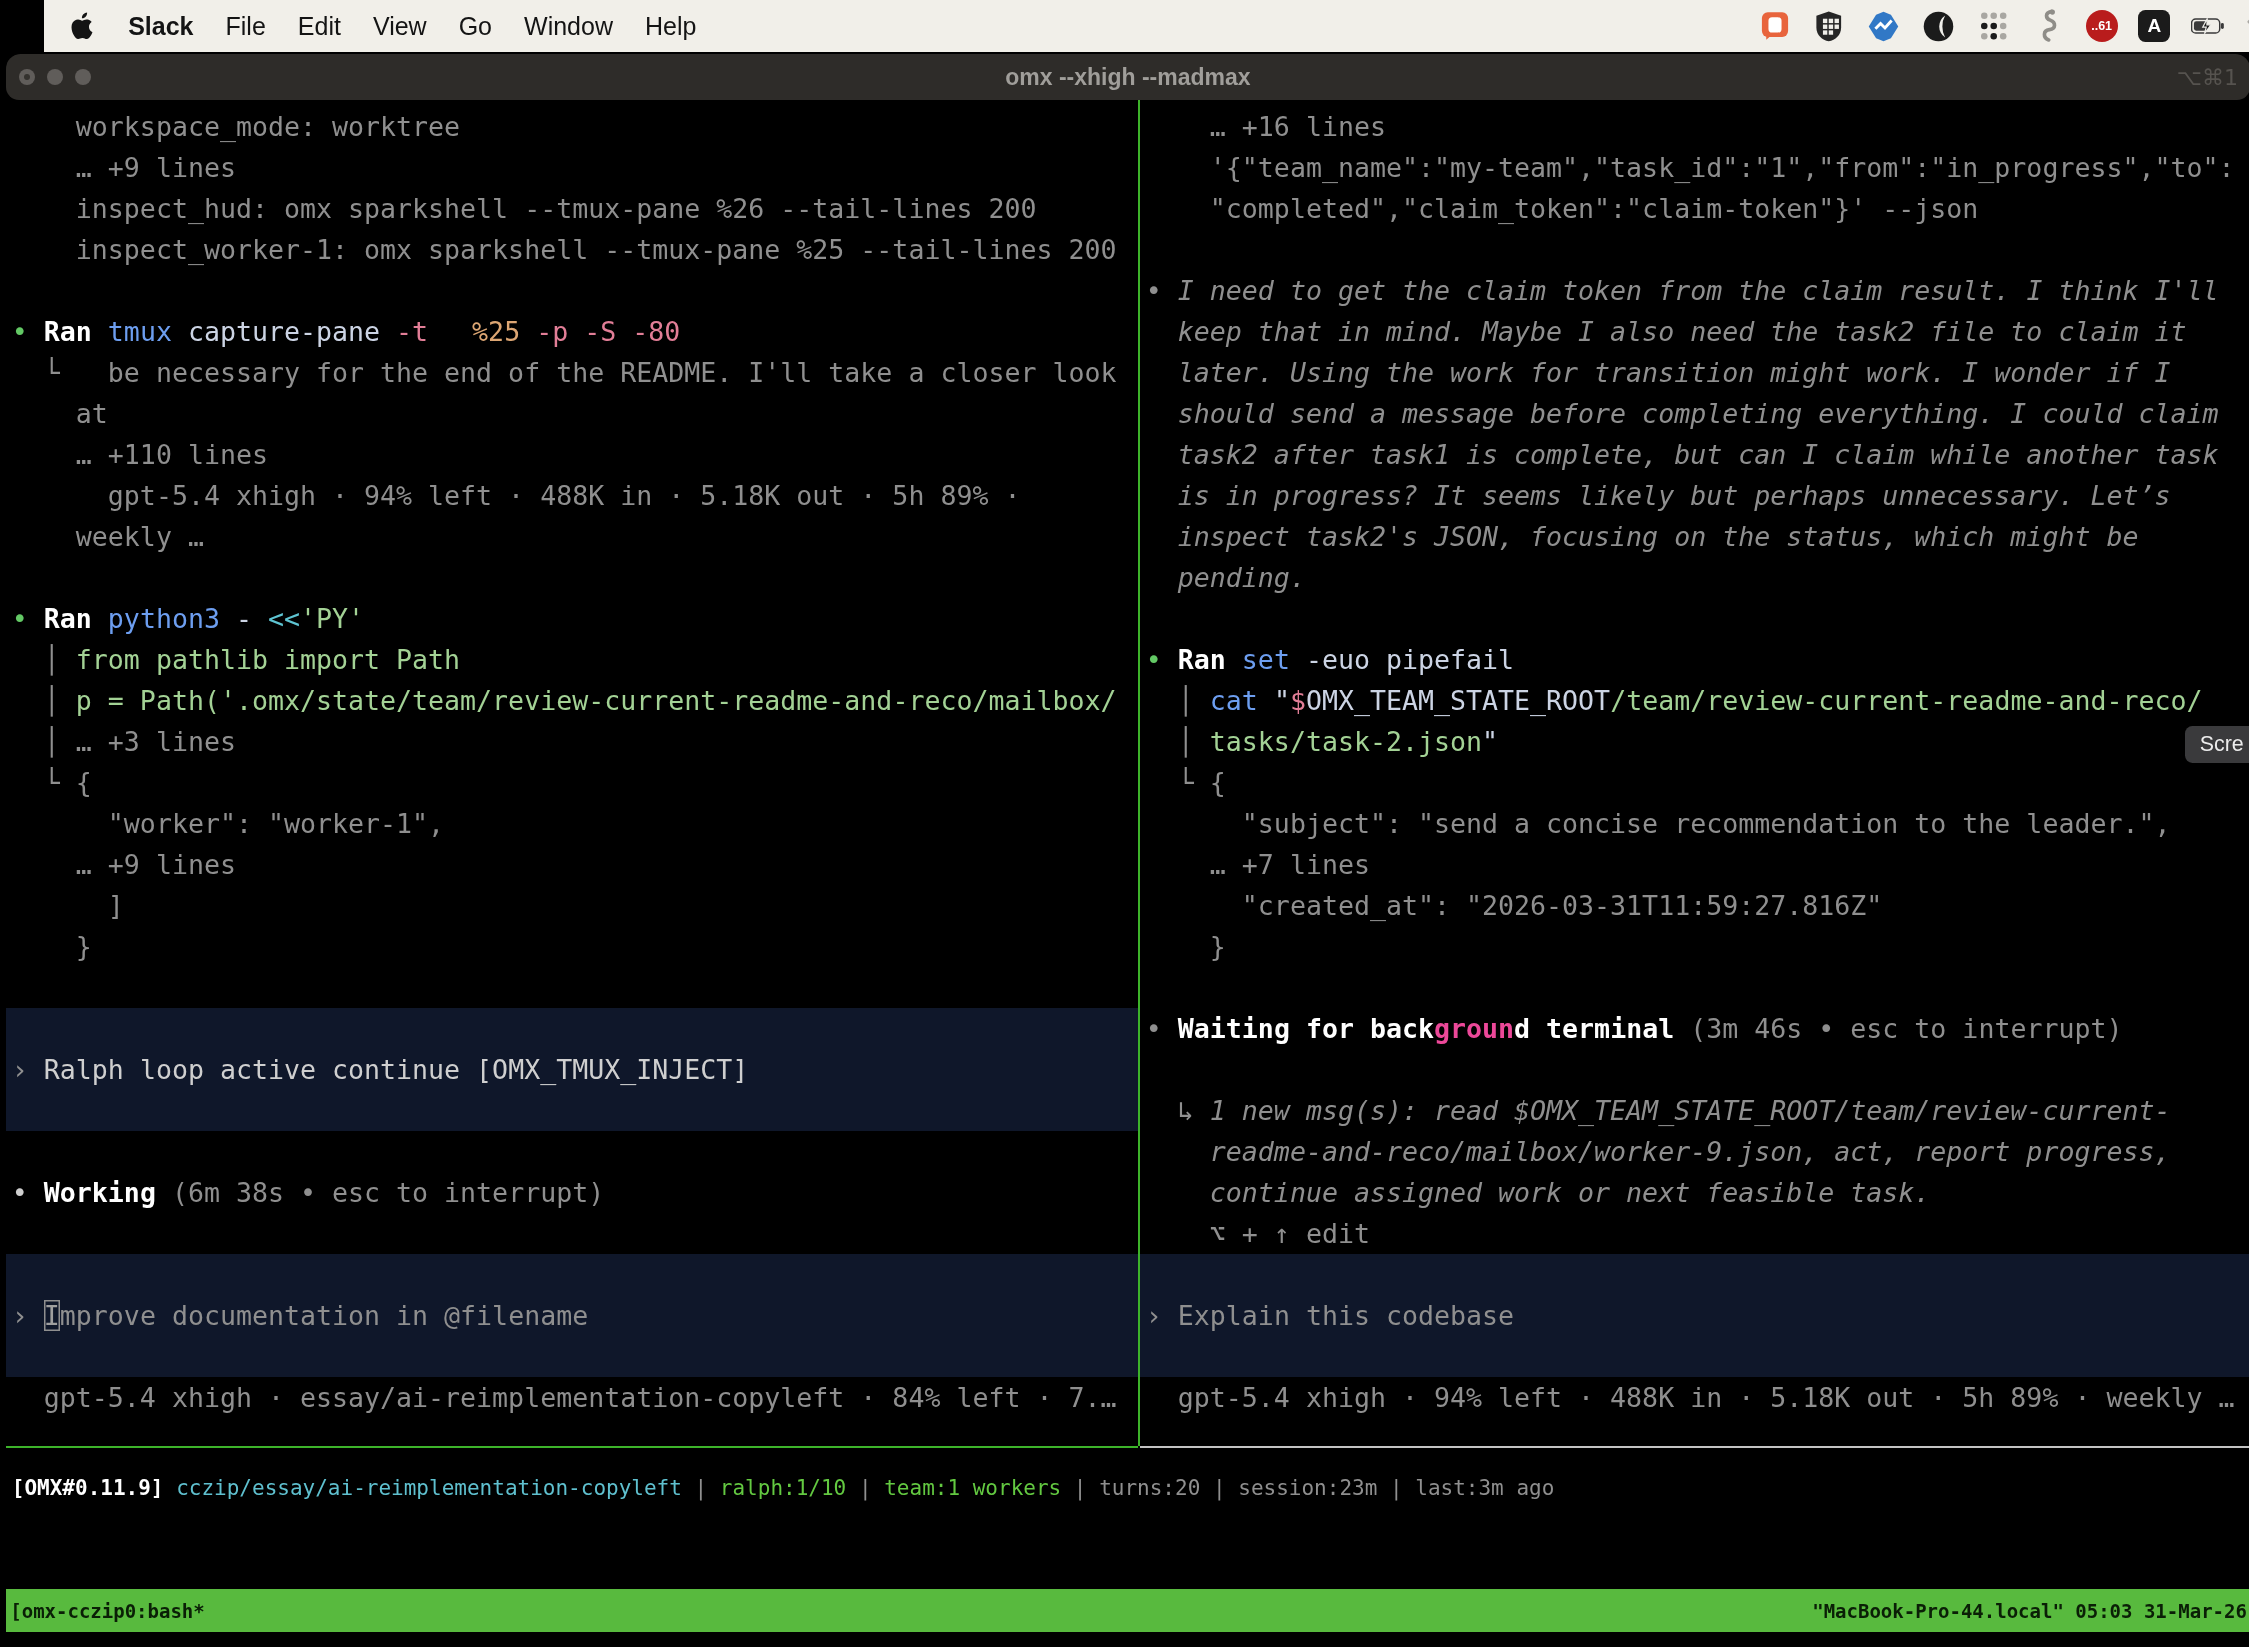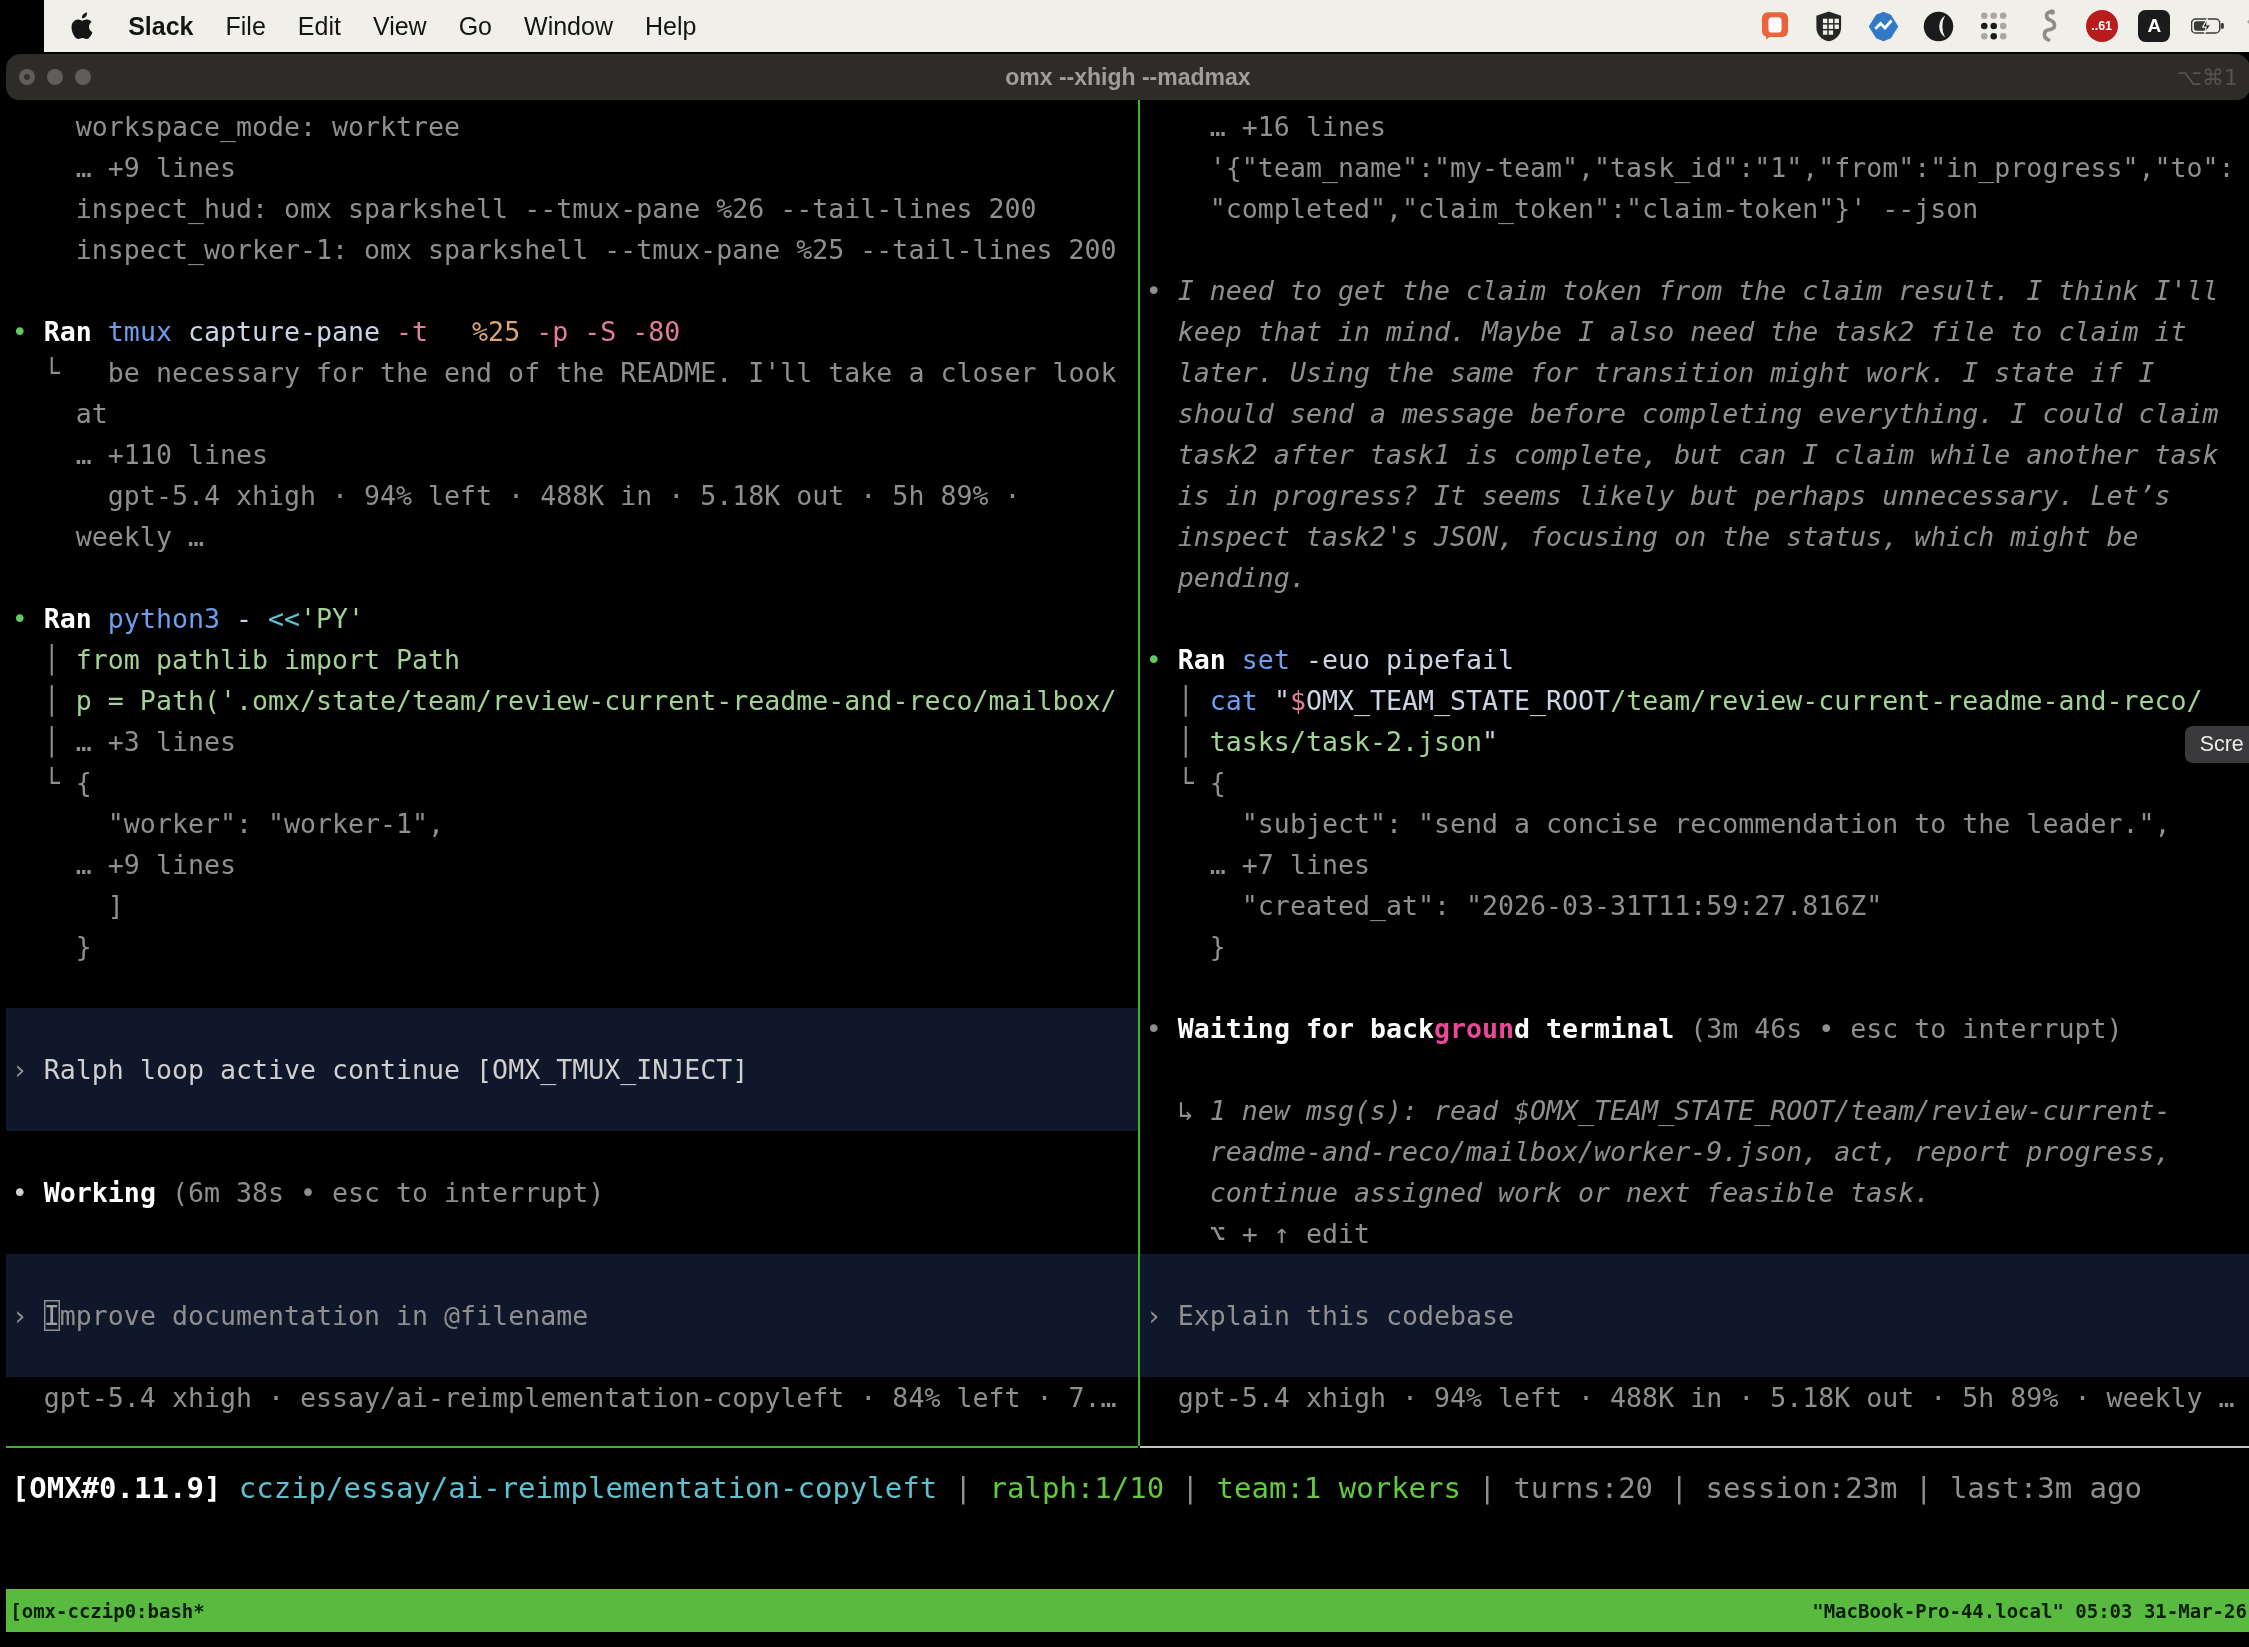--- a/index.html
+++ b/index.html
@@ -86,21 +86,21 @@
   .c-pink    { color:#e27e97; }
   .c-orange  { color:#dda673;margin-left:28px; }
   .c-teal    { color:#5ec4d2; }
   .c-green   { color:#a3d295; }
   .c-gbullet { color:#63c965; }
   .c-ital    { color:#8f8f8f; font-style:italic; }
   .c-cursor  { color:#9f9f9f; box-shadow:inset 0 0 0 1.5px #8f8f8f; }
   
   .omx-status {
     position:absolute; top:1368px; left:5.9px; height:41px; line-height:41px;
-    white-space:pre; font-size:29px;
+    white-space:pre; font-size:21px;
   }
   .s-bold  { color:#ffffff; font-weight:bold; }
   .s-cyan  { color:#5fc0cf; }
   .s-green { color:#63c941; }
   .s-dim   { color:#8f8f8f; }
   
   .tooltip {
     position:absolute; top:626px; left:2179px; width:81px; height:37px;
     background:#3a3a3c; border-radius:7.4px;
     color:#ececec; font-family:"Liberation Sans", sans-serif; font-size:21.4px;
@@ -260,21 +260,21 @@
         <div class="tl"><span class="c-dim">  gpt-5.4 xhigh · essay/ai-reimplementation-copyleft · 84% left · 7.…</span></div>
       </div>
     <div class="vsep"></div>
     <div class="pane pane-right" id="paneRight">
         <div class="tl"><span class="c-dim">    … +16 lines</span></div>
         <div class="tl"><span class="c-dim">    '{"team_name":"my-team","task_id":"1","from":"in_progress","to":</span></div>
         <div class="tl"><span class="c-dim">    "completed","claim_token":"claim-token"}' --json</span></div>
         <div class="tl"></div>
         <div class="tl"><span class="c-dim">• </span><span class="c-ital">I need to get the claim token from the claim result. I think I'll</span></div>
         <div class="tl"><span class="c-ital">  keep that in mind. Maybe I also need the task2 file to claim it</span></div>
-        <div class="tl"><span class="c-ital">  later. Using the same for transition might work. I state if I</span></div>
+        <div class="tl"><span class="c-ital">  later. Using the work for transition might work. I wonder if I</span></div>
         <div class="tl"><span class="c-ital">  should send a message before completing everything. I could claim</span></div>
         <div class="tl"><span class="c-ital">  task2 after task1 is complete, but can I claim while another task</span></div>
         <div class="tl"><span class="c-ital">  is in progress? It seems likely but perhaps unnecessary. Let’s</span></div>
         <div class="tl"><span class="c-ital">  inspect task2's JSON, focusing on the status, which might be</span></div>
         <div class="tl"><span class="c-ital">  pending.</span></div>
         <div class="tl"></div>
         <div class="tl"><span class="c-gbullet">• </span><span class="c-bold">Ran </span><span class="c-blue">set </span><span class="c-lav">-euo pipefail</span></div>
         <div class="tl"><span class="c-dim">  │ </span><span class="c-blue">cat </span><span class="c-lav">"</span><span class="c-pink">$</span><span class="c-lav">OMX_TEAM_STATE_ROOT</span><span class="c-green">/team/review-current-readme-and-reco/</span></div>
         <div class="tl"><span class="c-dim">  │ </span><span class="c-green">tasks/task-2.json</span><span class="c-lav">"</span></div>
         <div class="tl"><span class="c-dim">  └ {</span></div>

